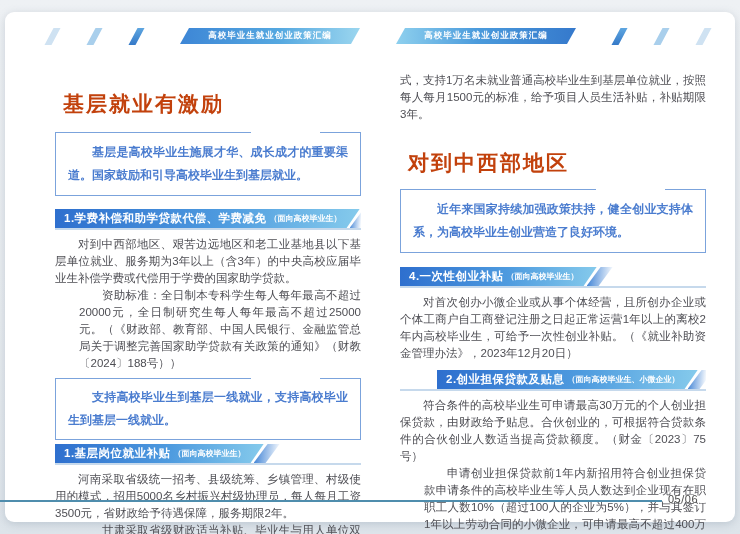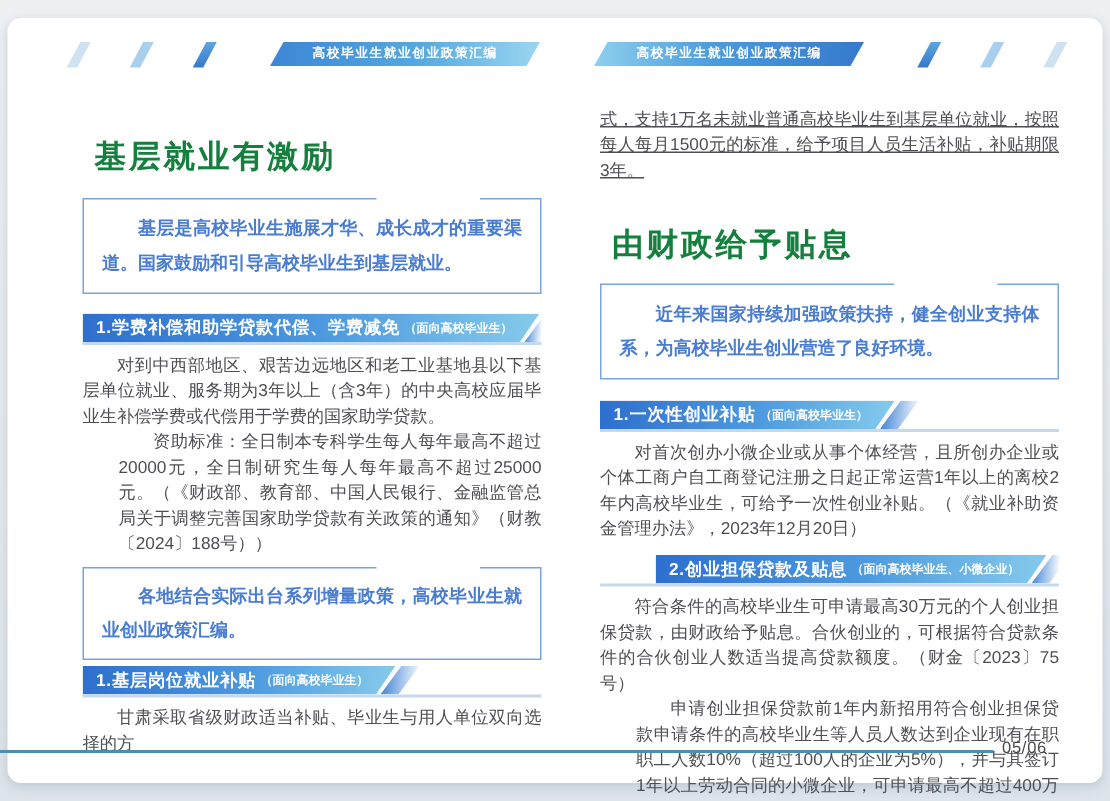--- a/index.html
+++ b/index.html
@@ -33,21 +33,21 @@
   }
   .hdr-left .hdr-bar { margin-left:5px; background:linear-gradient(90deg,#3d86d6,#55a8e0 55%,#9bd6ef); }
   .hdr-right .hdr-bar { margin-right:5px; background:linear-gradient(90deg,#8ed0ee,#4b9bdc 45%,#3579cc); }
 
   
   .col { position:absolute; width:306px; }
   .col-left  { left:50px;  top:78px; }
   .col-right { left:395px; top:60px; }
 
   h1.page-title {
-    font-size:21px; font-weight:bold; letter-spacing:2px; color:#15803d;
+    font-size:21px; font-weight:bold; letter-spacing:2px; color:#c2410c;
     margin-left:8px;
   }
   .col-left  h1.page-title { margin-bottom:0; }
   .col-right h1.page-title { margin-top:26px; }
 
   
   .quote {
     position:relative; border:1px solid #7ba3dc; background:#fff;
     padding:8px 12px; margin-top:14px;
   }
@@ -72,21 +72,21 @@
     background:linear-gradient(95deg,#3a7fd4,rgba(160,205,235,0));
     clip-path:polygon(14px 0,26px 0,12px 100%,0 100%);
   }
 
   
   p.body {
     font-size:11.5px; color:#4e4e54; line-height:17px;
     text-indent:2em; text-align:justify; margin-top:7px;
   }
   p.body + p.body { margin-top:0;margin-left:24px; }
-  p.body.noindent { text-indent:0; margin-top:0;text-decoration:underline; }
+  p.body.noindent { text-indent:0; margin-top:0; }
   .col-left .sec + p.body, .col-right .sec + p.body { margin-top:6px; }
   .quote.q2 { margin-top:6px; padding:7px 12px; }
   .sec.s2 { margin-top:4px; }
   .col-right .quote { margin-top:12px; }
   .col-right .sec.first { margin-top:14px; }
   .col-right .sec.s2 { margin-top:8px;padding-left:37px; }
 
   
   .footer-line { position:absolute; left:0; top:500px; width:662px; height:2px; background:#4f8dad; }
   .page-num { position:absolute; left:668px; top:493px; font-size:11px; color:#4a4a4a; letter-spacing:.5px; }
@@ -127,46 +127,47 @@
           <span class="sec-title">1.学费补偿和助学贷款代偿、学费减免</span>
           <span class="sec-aud">（面向高校毕业生）</span>
         </div>
         <span class="sec-deco"></span>
       </div>
       <p class="body">对到中西部地区、艰苦边远地区和老工业基地县以下基层单位就业、服务期为3年以上（含3年）的中央高校应届毕业生补偿学费或代偿用于学费的国家助学贷款。</p>
       <p class="body">资助标准：全日制本专科学生每人每年最高不超过20000元，全日制研究生每人每年最高不超过25000元。（《财政部、教育部、中国人民银行、金融监管总局关于调整完善国家助学贷款有关政策的通知》（财教〔2024〕188号））</p>
 
       <div class="quote q2">
         <span class="notch"></span>
-        <p>各地结合实际出台系列增量政策，高校毕业生就业创业政策汇编。</p>
+        <p>支持高校毕业生到基层一线就业，支持高校毕业生到基层一线就业。</p>
       </div>
 
       <div class="sec s2">
         <div class="sec-bar">
           <span class="sec-title">1.基层岗位就业补贴</span>
           <span class="sec-aud">（面向高校毕业生）</span>
         </div>
         <span class="sec-deco"></span>
       </div>
+      <p class="body">河南采取省级统一招考、县级统筹、乡镇管理、村级使用的模式，招用5000名乡村振兴村级协理员，每人每月工资3500元，省财政给予待遇保障，服务期限2年。</p>
       <p class="body">甘肃采取省级财政适当补贴、毕业生与用人单位双向选择的方</p>
     </div>
 
     <div class="col col-right">
       <p class="body noindent">式，支持1万名未就业普通高校毕业生到基层单位就业，按照每人每月1500元的标准，给予项目人员生活补贴，补贴期限3年。</p>
 
-      <h1 class="page-title">由财政给予贴息</h1>
+      <h1 class="page-title">对到中西部地区</h1>
 
       <div class="quote">
         <span class="notch"></span>
         <p>近年来国家持续加强政策扶持，健全创业支持体系，为高校毕业生创业营造了良好环境。</p>
       </div>
 
       <div class="sec first">
         <div class="sec-bar">
-          <span class="sec-title">1.一次性创业补贴</span>
+          <span class="sec-title">4.一次性创业补贴</span>
           <span class="sec-aud">（面向高校毕业生）</span>
         </div>
         <span class="sec-deco"></span>
       </div>
       <p class="body">对首次创办小微企业或从事个体经营，且所创办企业或个体工商户自工商登记注册之日起正常运营1年以上的离校2年内高校毕业生，可给予一次性创业补贴。（《就业补助资金管理办法》，2023年12月20日）</p>
 
       <div class="sec s2">
         <div class="sec-bar">
           <span class="sec-title">2.创业担保贷款及贴息</span>
           <span class="sec-aud">（面向高校毕业生、小微企业）</span>

